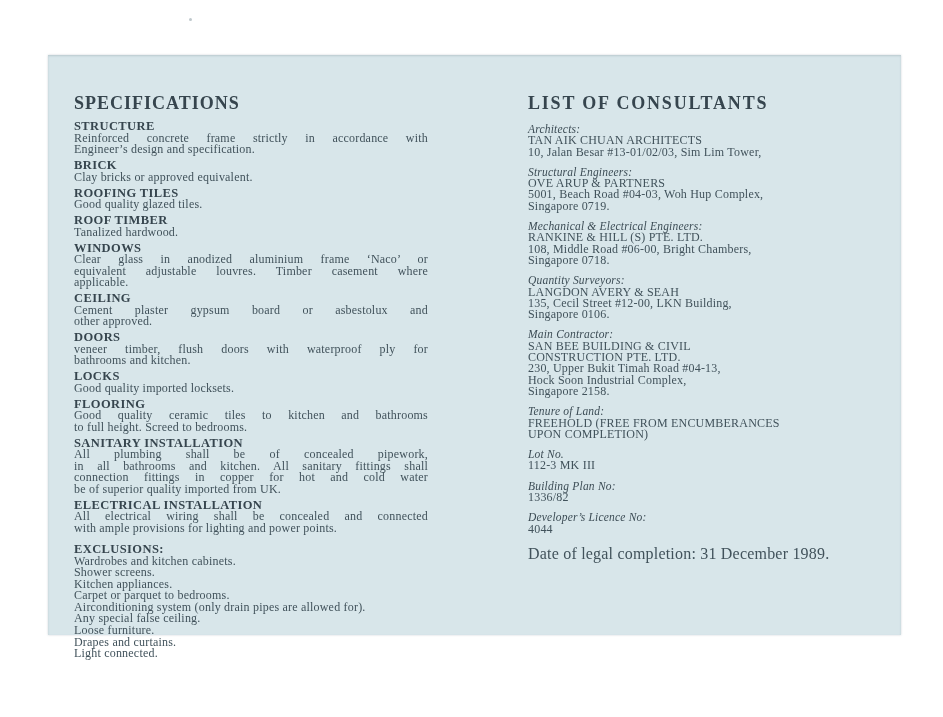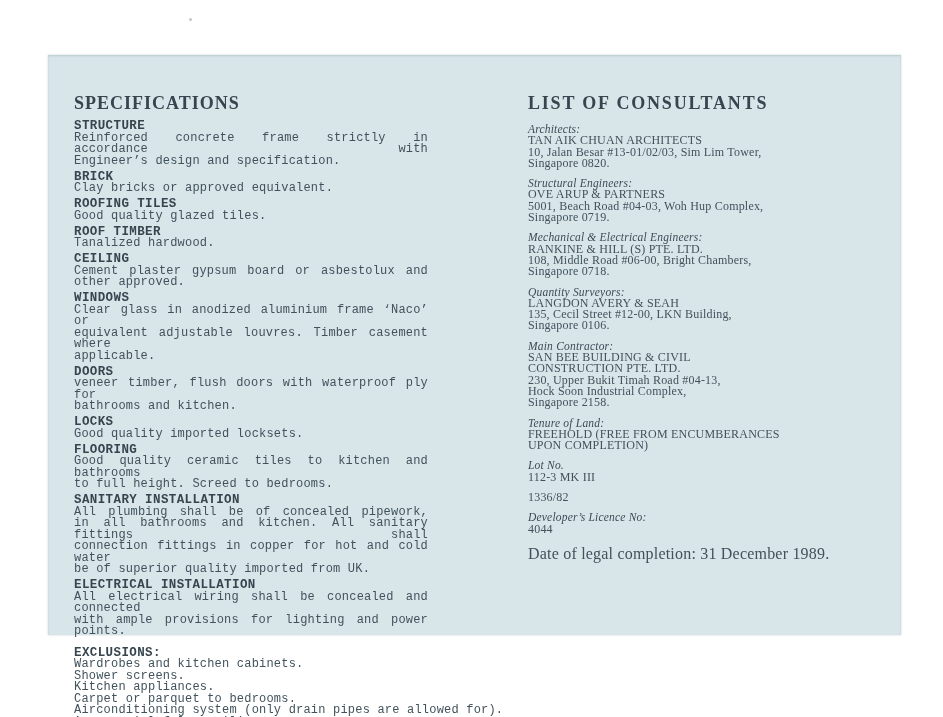--- a/index.html
+++ b/index.html
@@ -49,21 +49,21 @@
     margin: 0 0 5px 0;
     font-size: 18px;
     line-height: 23px;
     font-weight: bold;
     letter-spacing: 1px;
     color: #36454e;
     white-space: nowrap;
   }
   .col-right h1.doc-title { letter-spacing: 1.8px; }
 
-  .section { margin: 0; font-family: Liberation Mono, monospace; }
+  .section { margin: 0; }
   .section h2 {
     margin: 3.5px 0 0 0;
     font-size: 12.5px;
     line-height: 12.5px;
     font-weight: bold;
     letter-spacing: 0.4px;
     color: #36454e;
   }
   .para { margin: 0; }
   .para .ln {
@@ -146,33 +146,33 @@
       </div>
 
       <div class="section">
         <h2>ROOF TIMBER</h2>
         <div class="para">
           <div class="ln">Tanalized hardwood.</div>
         </div>
       </div>
 
       <div class="section">
-        <h2>CEILING</h2>
-        <div class="para">
-          <div class="ln">Cement plaster gypsum board or asbestolux and</div>
-          <div class="ln">other approved.</div>
-        </div>
-      </div>
-
-      <div class="section">
         <h2>WINDOWS</h2>
         <div class="para">
           <div class="ln">Clear glass in anodized aluminium frame ‘Naco’ or</div>
           <div class="ln">equivalent adjustable louvres. Timber casement where</div>
           <div class="ln">applicable.</div>
+        </div>
+      </div>
+
+      <div class="section">
+        <h2>CEILING</h2>
+        <div class="para">
+          <div class="ln">Cement plaster gypsum board or asbestolux and</div>
+          <div class="ln">other approved.</div>
         </div>
       </div>
 
       <div class="section">
         <h2>DOORS</h2>
         <div class="para">
           <div class="ln">veneer timber, flush doors with waterproof ply for</div>
           <div class="ln">bathrooms and kitchen.</div>
         </div>
       </div>
@@ -226,21 +226,20 @@
       </div>
     </div>
 
     <div class="col col-right">
       <h1 class="doc-title">LIST OF CONSULTANTS</h1>
 
       <div class="group">
         <div class="role">Architects:</div>
         <div class="ln">TAN AIK CHUAN ARCHITECTS</div>
         <div class="ln">10, Jalan Besar #13-01/02/03, Sim Lim Tower,</div>
-        <div class="ln">Singapore 0820.</div>
       </div>
 
       <div class="group">
         <div class="role">Structural Engineers:</div>
         <div class="ln">OVE ARUP &amp; PARTNERS</div>
         <div class="ln">5001, Beach Road #04-03, Woh Hup Complex,</div>
         <div class="ln">Singapore 0719.</div>
       </div>
 
       <div class="group">
@@ -271,20 +270,21 @@
         <div class="ln">FREEHOLD (FREE FROM ENCUMBERANCES</div>
         <div class="ln">UPON COMPLETION)</div>
       </div>
 
       <div class="group">
         <div class="role">Lot No.</div>
         <div class="ln">112-3 MK III</div>
       </div>
 
       <div class="group">
+        <div class="role">Building Plan No:</div>
         <div class="ln">1336/82</div>
       </div>
 
       <div class="group">
         <div class="role">Developer’s Licence No:</div>
         <div class="ln">4044</div>
       </div>
 
       <div class="date-note">Date of legal completion: 31 December 1989.</div>
     </div>

